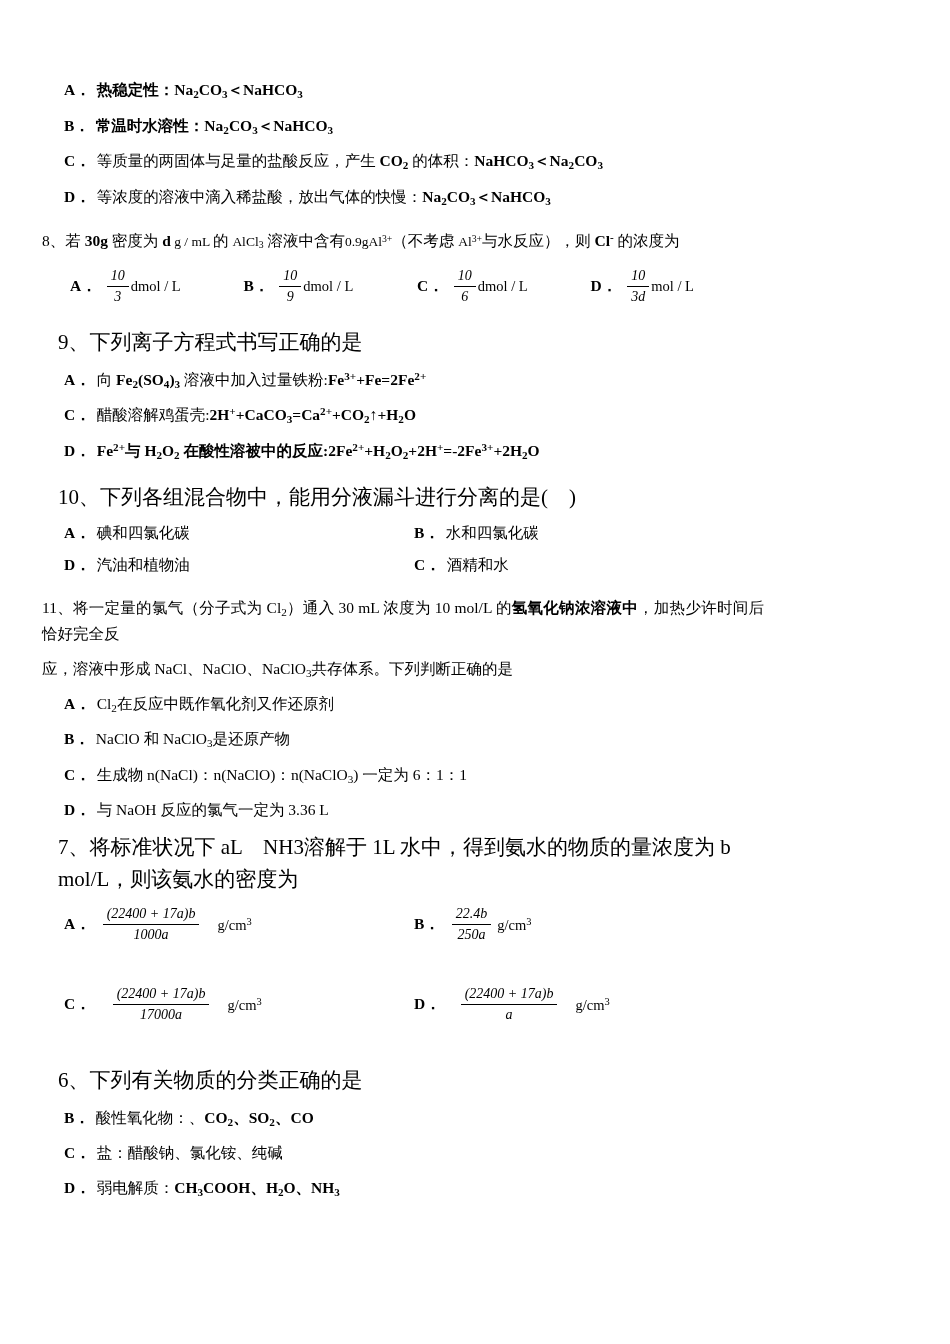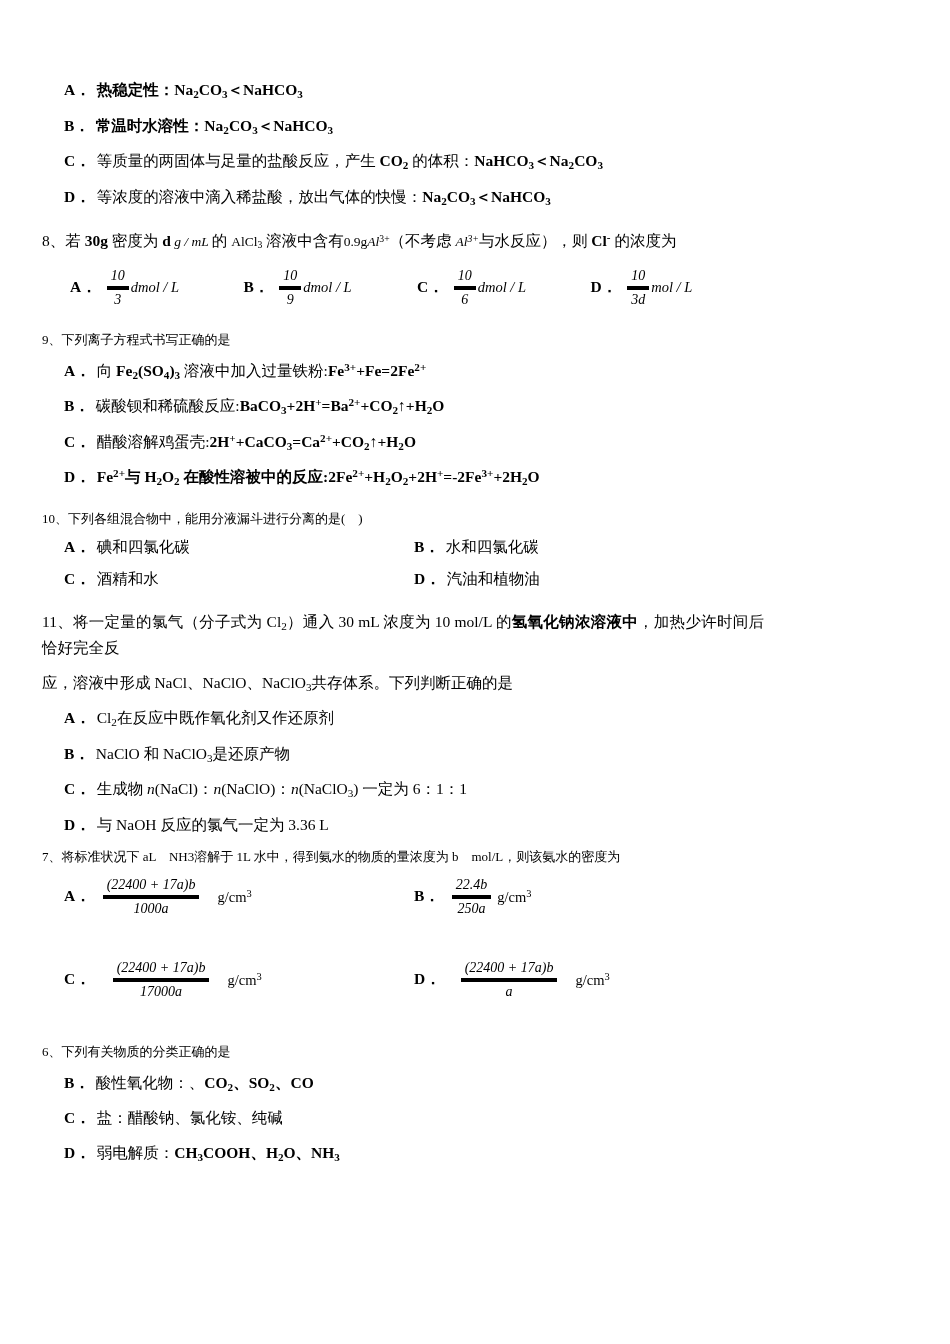--- a/index.html
+++ b/index.html
@@ -17,23 +17,23 @@
     position: relative;
     width: 810px;
     min-height: 1344px;
     box-sizing: border-box;
     padding: 78px 46px 40px 42px;
   }
   .q-block {
     margin-bottom: 2px;
   }
   .line {
-    font-size: 13px;
+    font-size: 21px;
     line-height: 1.5;
-    margin: 0 0 9px 0;
+    margin: 0 0 9px 16px;
   }
   .opt {
     font-size: 15.5px;
     line-height: 1.5;
     margin: 0 0 11px 0;
     padding-left: 22px;
   }
   .opt .lbl {
     font-weight: bold;
     margin-right: 6px;
@@ -64,21 +64,21 @@
     display: inline-block;
     vertical-align: middle;
     text-align: center;
     font-style: italic;
     font-family: "Liberation Serif", serif;
     margin: 0 2px;
   }
   .frac .num {
     display: block;
     padding: 0 4px 1px 4px;
-    border-bottom: 4px solid #000000;
+    border-bottom: 1px solid #000000;
     font-size: 14px;
     line-height: 1.25;
     text-align: right;
   }
   .frac .den {
     display: block;
     padding: 1px 4px 0 4px;
     font-size: 14px;
     line-height: 1.25;
   }
@@ -106,21 +106,21 @@
     margin: 10px 0 16px 0;
     padding-left: 22px;
   }
   .ansrow2 > div {
     display: flex;
     align-items: center;
     width: 50%;
     font-size: 15.5px;
   }
   .ansrow2 .lbl { font-weight: bold; margin-right: 10px; }
-  .mathit { font-style: italic; }
+  .mathit { }
   .small-inline { font-size: 13.5px; }
   .spacer-lg { height: 26px; }
   .spacer-md { height: 16px; }
   .spacer-sm { height: 8px; }
 </style>
 </head>
 <body>
 
 <div class="page">
 
@@ -180,41 +180,38 @@
       </div>
     </div>
   </div>
 
   <div class="q-block">
     <div class="line">9、下列离子方程式书写正确的是</div>
     <div class="opt">
       <span class="lbl">A．</span><span>向 <span class="bold">Fe<span class="sub">2</span>(SO<span class="sub">4</span>)<span class="sub">3</span></span> 溶液中加入过量铁粉:<span class="bold">Fe<span class="sup">3+</span>+Fe=2Fe<span class="sup">2+</span></span></span>
     </div>
     <div class="opt">
-      <span class="lbl">B．</span><span>碳酸钡和稀硫酸反应:<span class="bold">BaCO<span class="sub">3</span>+2H<span class="sup">+</span>=Ba<span class="sup">2+</span>+CO<span class="sub">2</span>↑+H<span class="sub">2</span>O</span></span>
-    </div>
-    <div class="opt">
       <span class="lbl">C．</span><span>醋酸溶解鸡蛋壳:<span class="bold">2H<span class="sup">+</span>+CaCO<span class="sub">3</span>=Ca<span class="sup">2+</span>+CO<span class="sub">2</span>↑+H<span class="sub">2</span>O</span></span>
     </div>
     <div class="opt">
       <span class="lbl">D．</span><span class="bold">Fe<span class="sup">2+</span>与 H<span class="sub">2</span>O<span class="sub">2</span> 在酸性溶被中的反应:2Fe<span class="sup">2+</span>+H<span class="sub">2</span>O<span class="sub">2</span>+2H<span class="sup">+</span>=-2Fe<span class="sup">3+</span>+2H<span class="sub">2</span>O</span>
     </div>
   </div>
 
   <div class="spacer-sm"></div>
 
   <div class="q-block">
     <div class="line">10、下列各组混合物中，能用分液漏斗进行分离的是(　)</div>
     <div class="opt-row">
       <div><span class="lbl">A．</span><span>碘和四氯化碳</span></div>
       <div><span class="lbl">B．</span><span>水和四氯化碳</span></div>
     </div>
     <div class="opt-row">
+      <div><span class="lbl">D．</span><span>汽油和植物油</span></div>
       <div><span class="lbl">C．</span><span>酒精和水</span></div>
-      <div><span class="lbl">D．</span><span>汽油和植物油</span></div>
     </div>
   </div>
 
   <div class="spacer-sm"></div>
 
   <div class="q-block">
     <div class="stem">11、将一定量的氯气（分子式为 Cl<span class="sub">2</span>）通入 30 mL 浓度为 10 mol/L 的<span class="bold">氢氧化钠浓溶液中</span>，加热少许时间后恰好完全反</div>
     <div class="stem">应，溶液中形成 NaCl、NaClO、NaClO<span class="sub">3</span>共存体系。下列判断正确的是</div>
     <div class="opt">
       <span class="lbl">A．</span><span>Cl<span class="sub">2</span>在反应中既作氧化剂又作还原剂</span>

